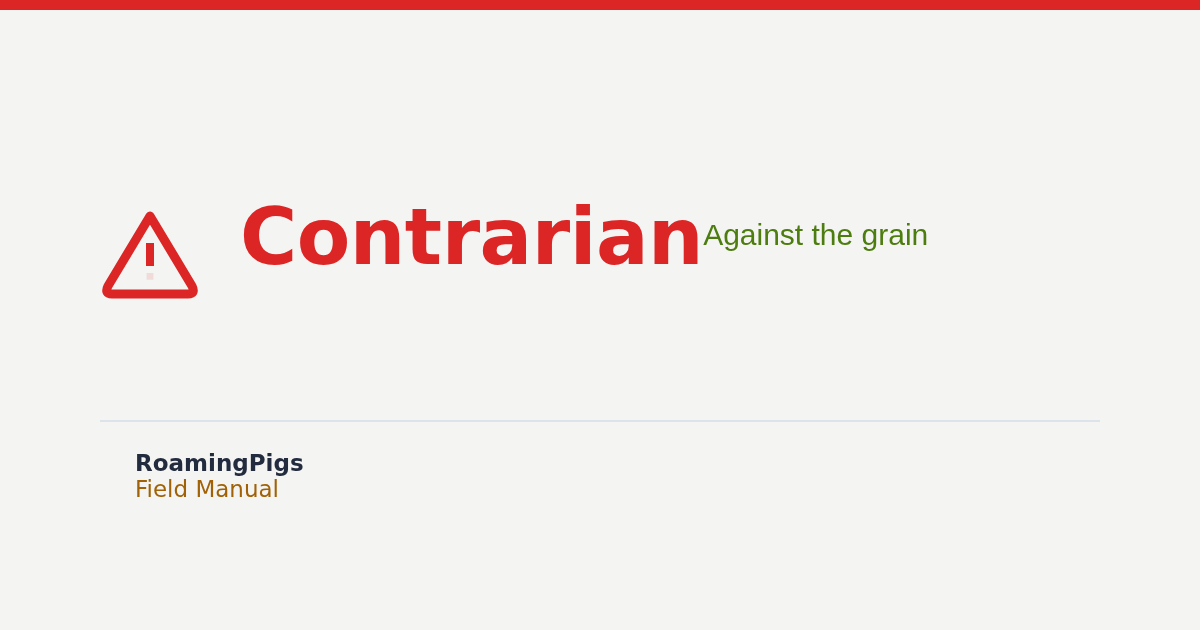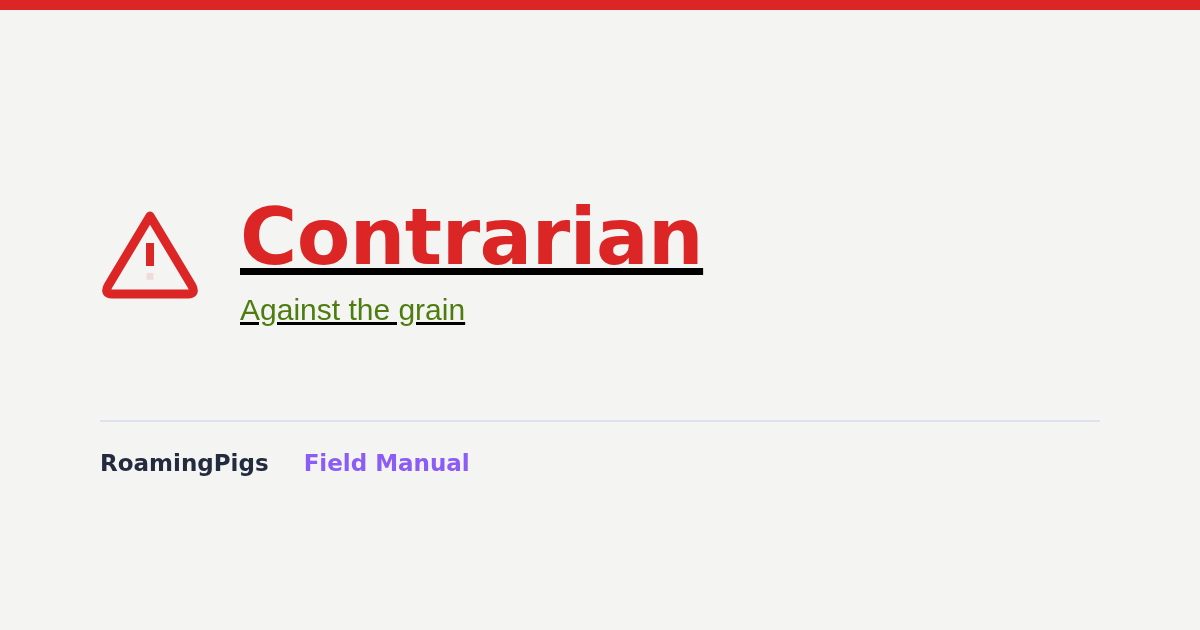--- a/index.html
+++ b/index.html
@@ -45,23 +45,22 @@
   .brand-mark {
     width: 100px;
     height: 96px;
     flex: 0 0 100px;
     display: block;
     margin-top: 6px;
   }
 
   .hero-text {
     display: flex;
-    flex-direction: column;
+    flex-direction: row;
     margin-left: 40px;
-    text-decoration: underline;
   }
 
   .title {
     font-size: 78px;
     font-weight: bold;
     color: #DC2626;
     line-height: 0.96;
     letter-spacing: -0.5px;
     margin: 0;
     white-space: nowrap;
@@ -84,35 +83,35 @@
     width: 1000px;
     height: 2px;
     background: #DDE3EC;
   }
 
   .footer {
     position: absolute;
     left: 100px;
     top: 440px;
     display: flex;
-    flex-direction: row;
+    flex-direction: column;
     align-items: baseline;
   }
 
   .footer-brand {
     font-size: 23px;
     font-weight: bold;
     color: #232B3E;
     white-space: nowrap;
   }
 
   .footer-section {
     font-size: 23px;
-    font-weight: bold;
-    color: #8b5cf6;
+    font-weight: normal;
+    color: #a16207;
     margin-left: 35px;
     white-space: nowrap;
   }
 </style>
 </head>
 <body>
 
 <div class="top-accent-bar"></div>
 
 <div class="page">

